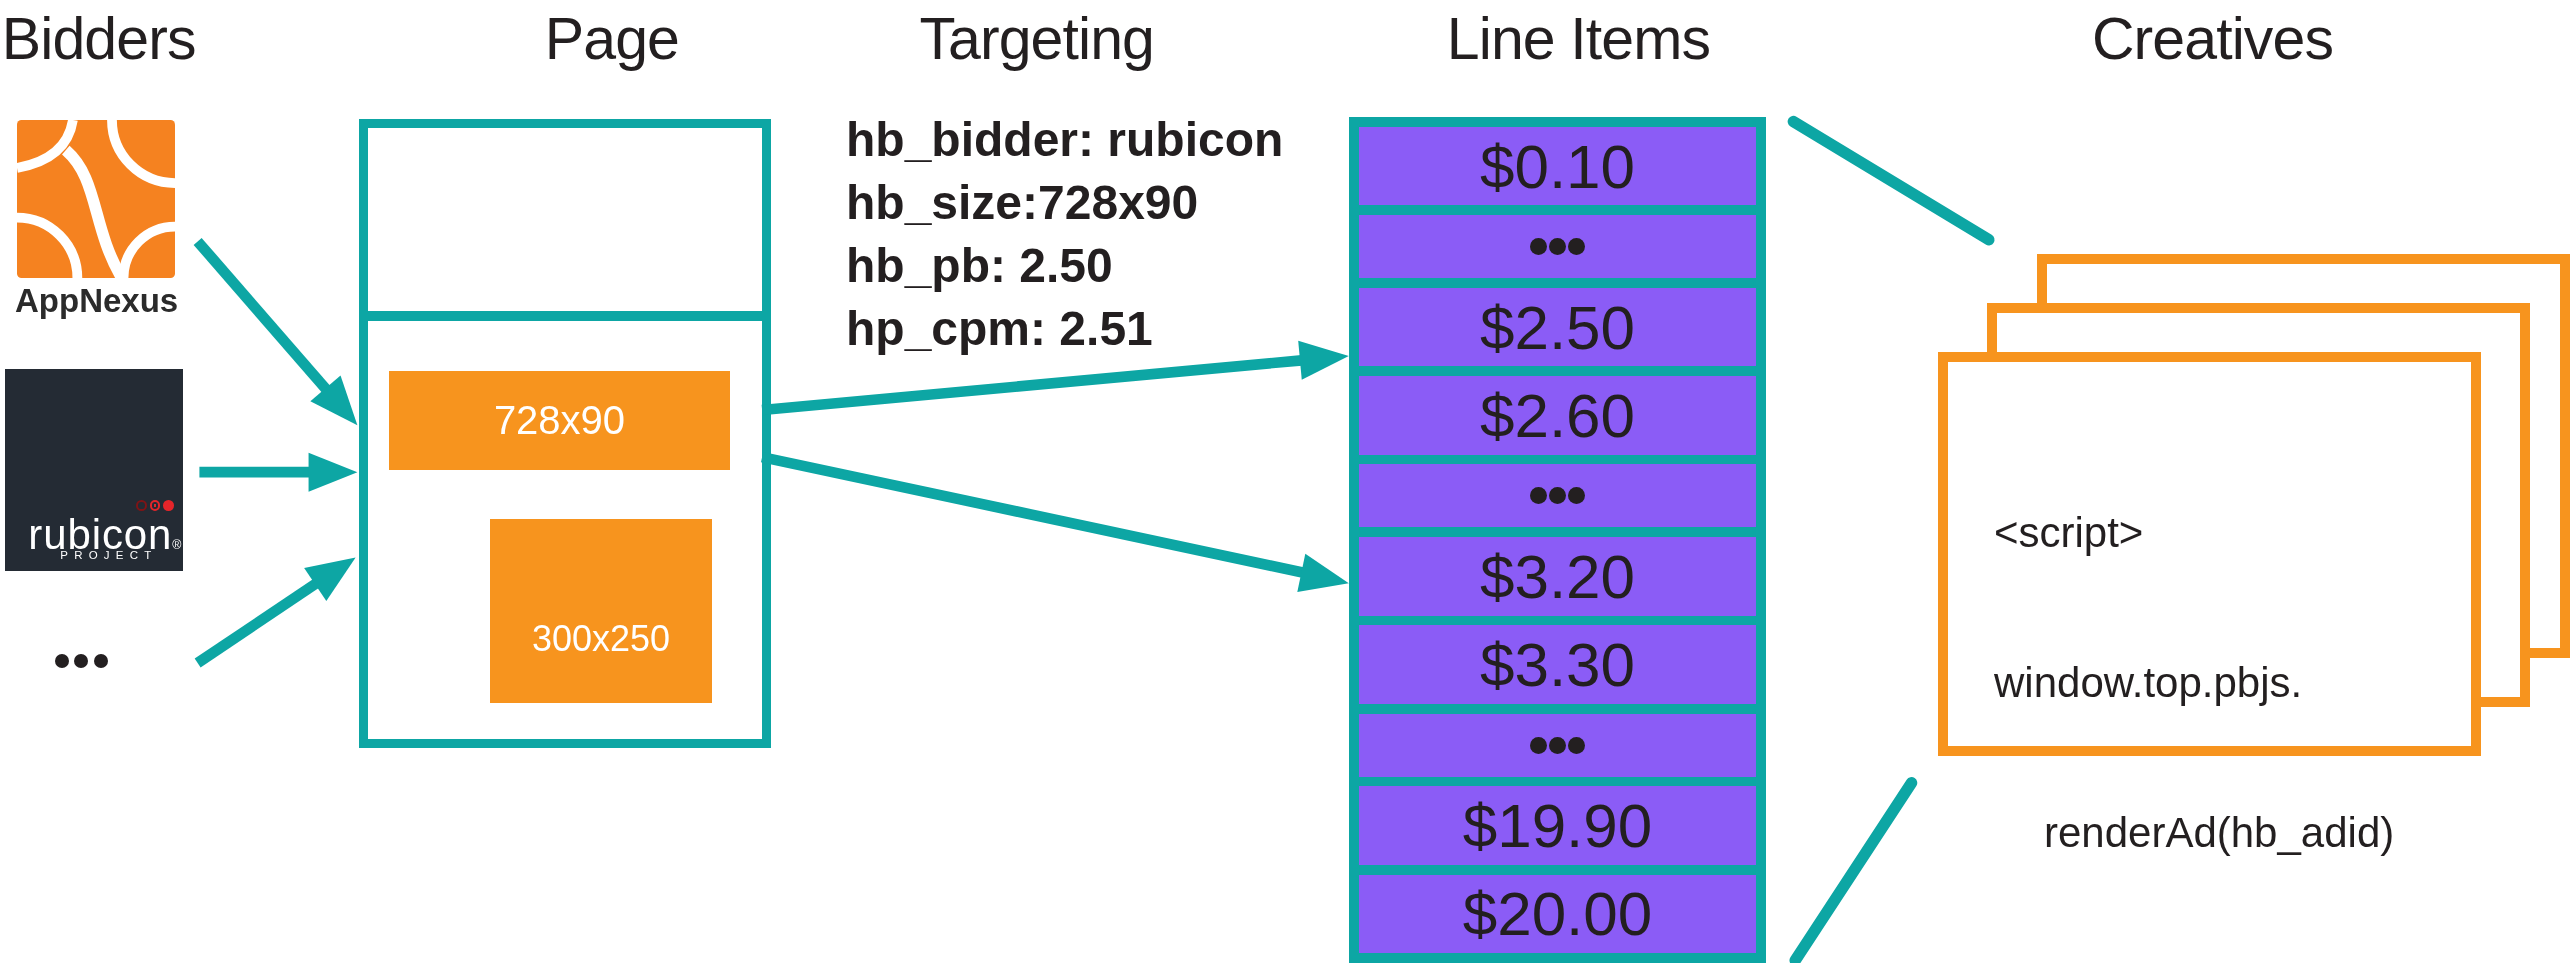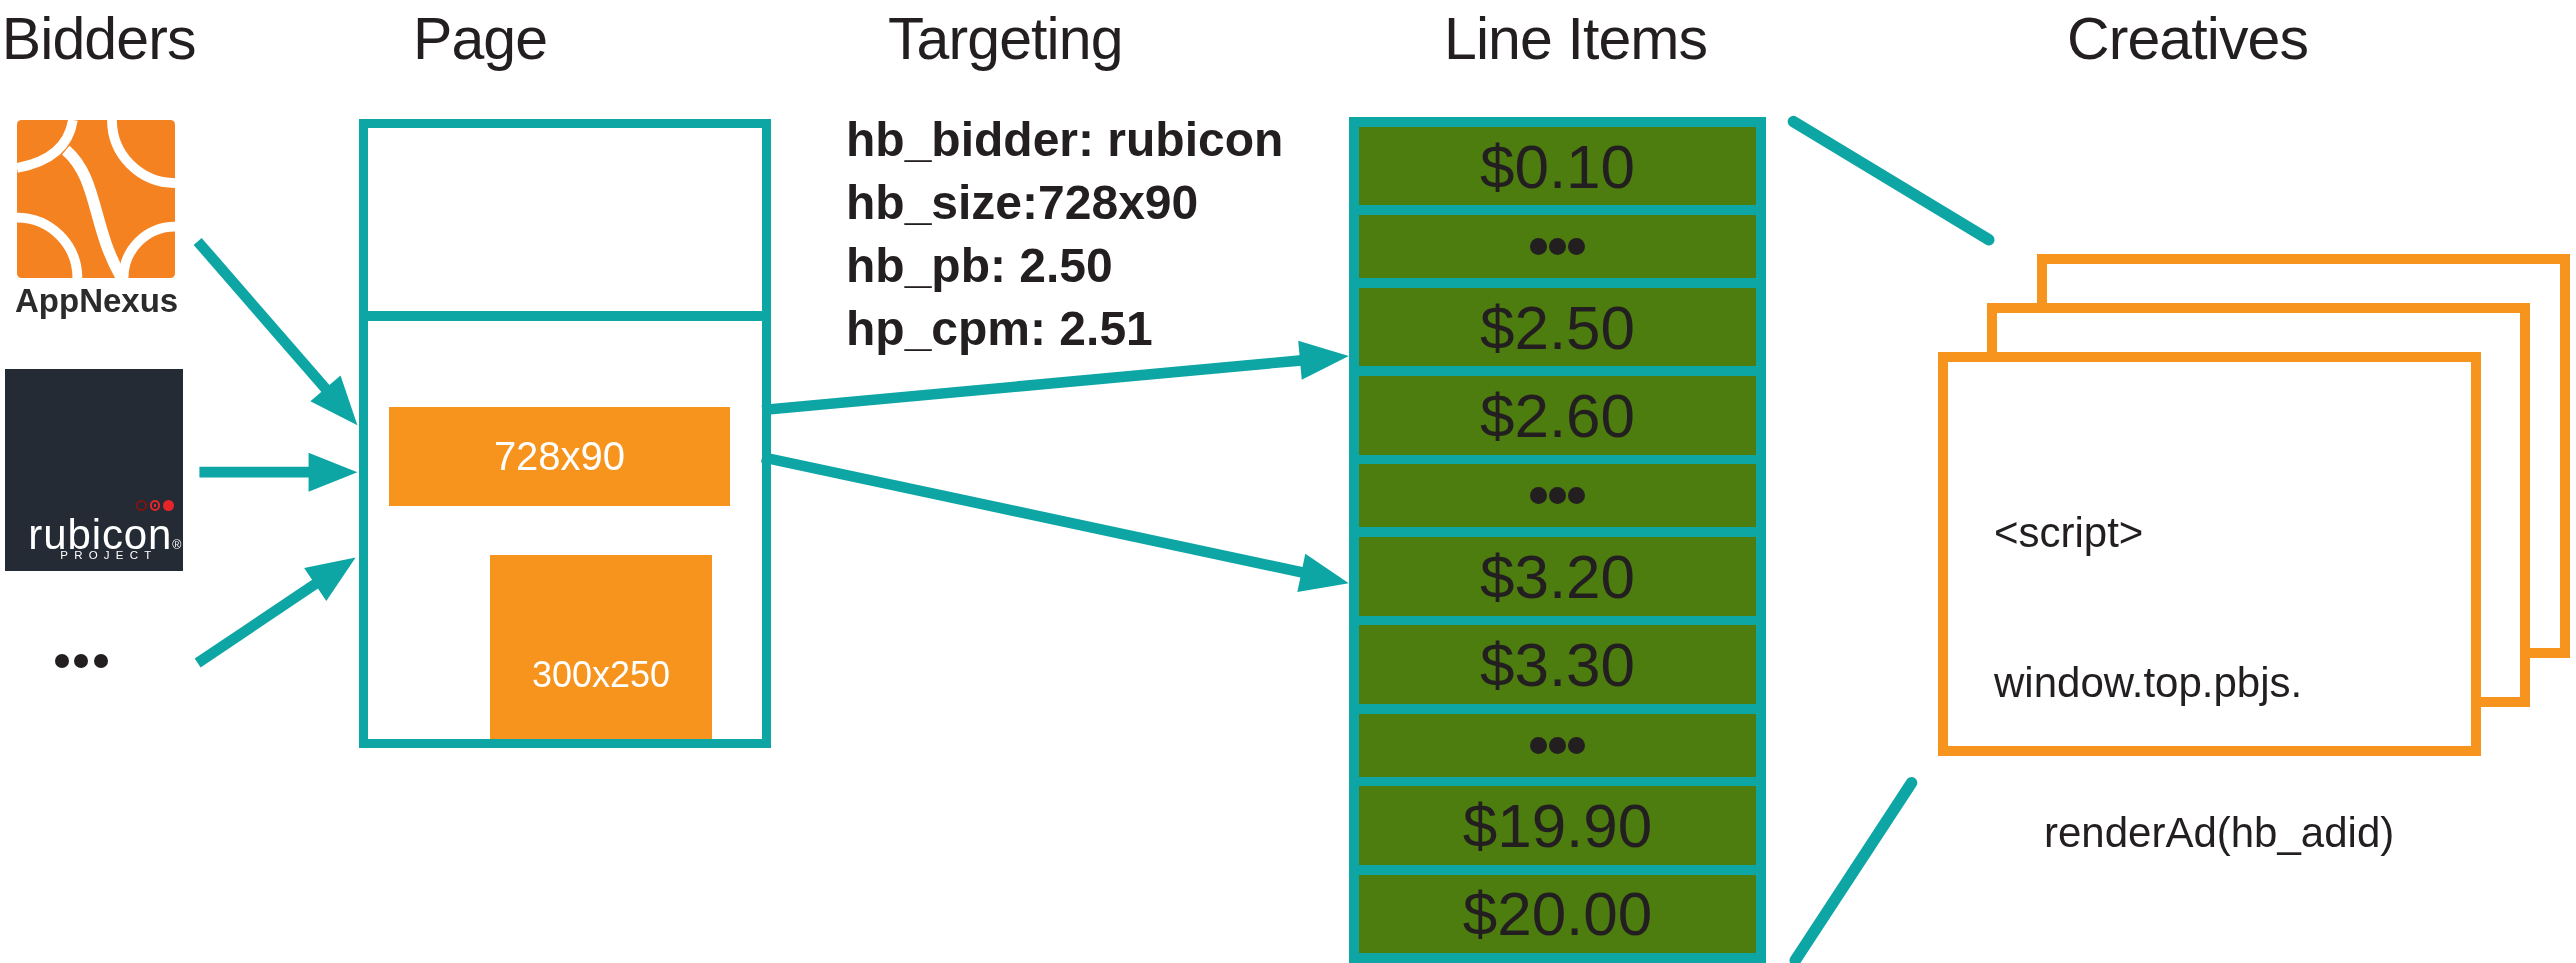--- a/index.html
+++ b/index.html
@@ -8,55 +8,55 @@
     --ink:#231F20;
   }
   *{margin:0;padding:0;box-sizing:border-box;}
   html,body{width:2576px;height:963px;background:#fff;overflow:hidden;
     font-family:"Liberation Sans", sans-serif;color:var(--ink);}
   #canvas{position:relative;width:2576px;height:963px;border-radius:30px;}
   .abs{position:absolute;}
 
   
   .col-header{top:5.3px;font-size:59px;font-weight:400;letter-spacing:-0.9px;color:var(--ink);white-space:nowrap;}
-  .centered{text-align:left;}
+  .centered{text-align:right;}
 
   
   .appnexus-logo{left:17px;top:120px;width:158px;height:158px;}
   .appnexus-label{left:3.6px;top:282px;width:186px;text-align:center;font-size:33px;font-weight:700;color:#2b2b2b;}
   .rubicon-box{left:5.3px;top:369px;width:178px;height:202px;background:var(--rubicon-navy);}
   .rubicon-dots{position:absolute;left:131px;top:131px;display:flex;gap:2.7px;align-items:center;}
   .rdot{width:10.7px;height:10.7px;border-radius:50%;}
   .rdot.ring-dark{border:2.7px solid var(--rubicon-dark-red);}
   .rdot.ring-red{border:2.7px solid var(--rubicon-red);background:radial-gradient(circle, var(--rubicon-red) 0 30%, transparent 32%);}
   .rdot.solid-red{background:var(--rubicon-red);}
   .rubicon-word{position:absolute;left:23px;top:142px;font-size:42px;font-weight:400;color:#fff;letter-spacing:0.9px;}
   .rubicon-reg{font-size:12.4px;vertical-align:baseline;}
   .rubicon-sub{position:absolute;left:55px;top:180px;font-size:11.5px;letter-spacing:6.2px;color:#fff;font-weight:400;}
   .more-dots{display:flex;gap:5.3px;align-items:center;}
   .more-dots.bidders{left:55px;top:654px;}
   .bdot{width:14px;height:14px;border-radius:50%;background:var(--ink);}
 
   
   .page-box{left:359px;top:119px;width:412px;height:629px;border:9.8px solid var(--teal);background:#fff;}
   .page-divider{left:359px;top:311px;width:412px;height:9.8px;background:var(--teal);}
-  .ad-slot{background:var(--orange);display:flex;align-items:center;justify-content:center;color:#fff;margin-top:36px;}
+  .ad-slot{background:var(--orange);display:flex;align-items:center;justify-content:center;color:#fff;}
   .slot-728{left:389px;top:371px;width:341px;height:99px;font-size:40px;}
   .slot-300{left:490px;top:519px;width:222px;height:184px;font-size:36px;align-items:flex-end;padding-bottom:43px;}
 
   
   .targeting-block{font-size:48px;font-weight:700;color:var(--ink);white-space:nowrap;}
   .targeting-block .t-line{height:63px;line-height:63px;}
   .tb1{left:846px;top:108px;}
   .tb2{left:846px;top:611px;}
 
   
   .line-items-table{left:1349px;top:117px;width:417px;height:846px;background:var(--teal);
     padding:9.8px;display:flex;flex-direction:column;gap:9.8px;}
-  .li-row{background:#4d7c0f;flex:5;display:flex;align-items:center;justify-content:center;
+  .li-row{background:#8b5cf6;flex:5;display:flex;align-items:center;justify-content:center;
     font-size:62px;font-weight:400;color:var(--ink);}
   .li-row.dots-row{flex:4;font-size:44px;font-weight:700;letter-spacing:1.8px;}
   .li-dots{display:flex;gap:1.8px;align-items:center;}
   .ldot{width:17px;height:17px;border-radius:50%;background:var(--ink);}
 
   
   .creative-card{border:10.7px solid var(--orange);background:#fff;}
   .card-back{left:2037px;top:254px;width:533px;height:404px;}
   .card-middle{left:1987px;top:303px;width:543px;height:404px;}
   .card-front{left:1938px;top:352px;width:543px;height:404px;}

